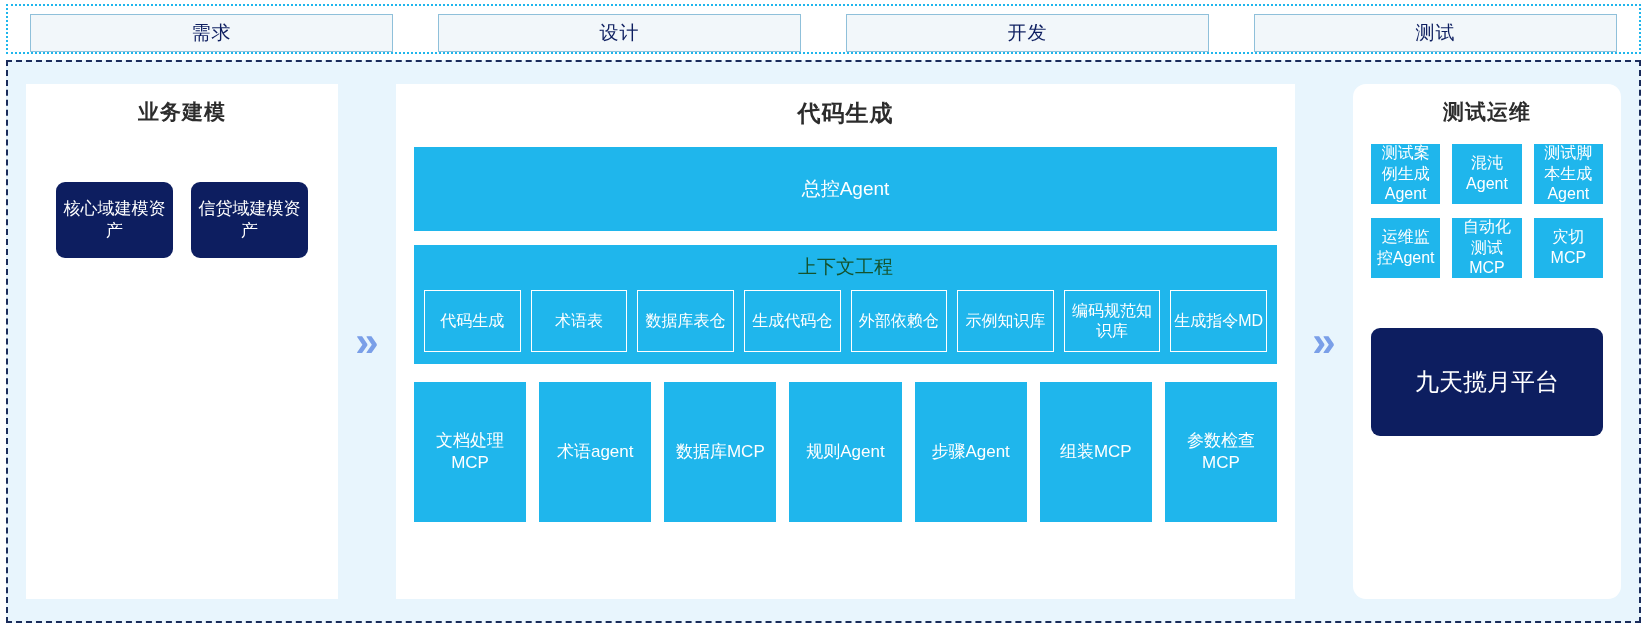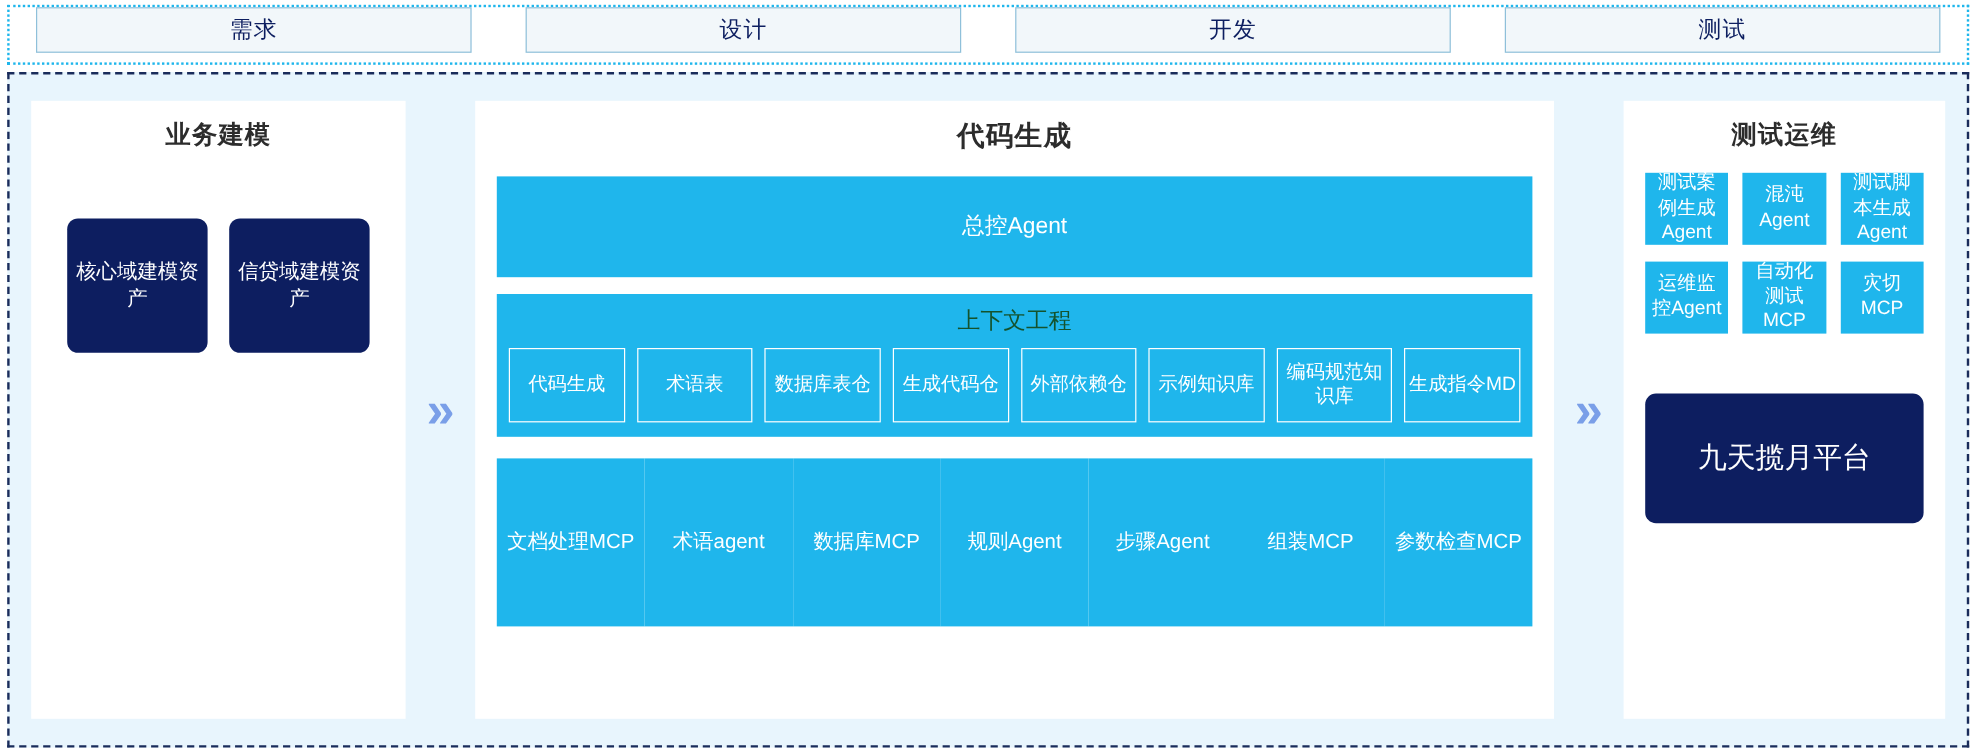--- a/index.html
+++ b/index.html
@@ -26,21 +26,21 @@
   .phase-band {
     position: absolute;
     left: 6px;
     top: 4px;
     width: 1635px;
     height: 50px;
     box-sizing: border-box;
     border: 2px dotted #1fb6ec;
     background: #ffffff;
     display: flex;
-    align-items: flex-start;
+    align-items: flex-end;
     justify-content: space-between;
     padding: 0 22px;
   }
   .phase-box {
     flex: 1 1 0;
     margin-right: 45px;
     height: 38px;
     box-sizing: border-box;
     background: #f2f7fa;
     border: 1px solid #8fc0da;
@@ -69,21 +69,21 @@
   }
 
   .panel {
     background: #ffffff;
     box-sizing: border-box;
     display: flex;
     flex-direction: column;
   }
   .panel-left  { width: 312px; padding: 14px 16px 16px; }
   .panel-mid   { flex: 1 1 auto; padding: 14px 18px 16px; margin: 0; }
-  .panel-right { width: 268px; padding: 14px 18px 16px; }
+  .panel-right { width: 268px; padding: 14px 18px 16px; border-radius: 13px; }
 
   .panel-title {
     text-align: center;
     color: #2c2c2c;
     font-weight: bold;
     letter-spacing: 1px;
   }
   .panel-left .panel-title,
   .panel-right .panel-title { font-size: 21px; margin-bottom: 4px; }
   .panel-mid .panel-title   { font-size: 23px; margin-bottom: 6px; }
@@ -127,21 +127,21 @@
     box-sizing: border-box;
   }
 
   
   .left-assets {
     display: flex;
     gap: 18px;
     margin-top: 52px;
     padding: 0 14px;
   }
-  .left-assets .navy-box { flex: 1 1 0; height: 112px; }
+  .left-assets .navy-box { flex: 1 1 0; height: 76px; }
 
   .left-agents {
     display: flex;
     gap: 17px;
     margin-top: 78px;
     padding: 0 14px;
   }
   .left-agents .cyan-box { flex: 1 1 0; height: 118px; }
 
   
@@ -176,20 +176,21 @@
     align-items: center;
     justify-content: center;
     text-align: center;
     font-size: 16px;
     line-height: 1.24;
     padding: 3px 2px;
     box-sizing: border-box;
   }
   .tool-row {
     display: flex;
+    gap: 13px;
     margin-top: 18px;
     align-items: stretch;
   }
   .tool-row .cyan-box { flex: 1 1 0; height: 140px; font-size: 17px; }
 
   
   .right-grid {
     display: grid;
     grid-template-columns: 1fr 1fr 1fr;
     gap: 14px 12px;

